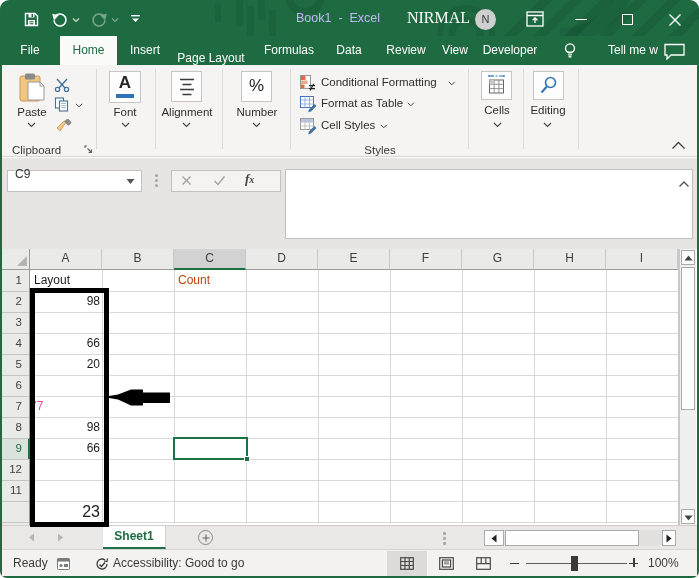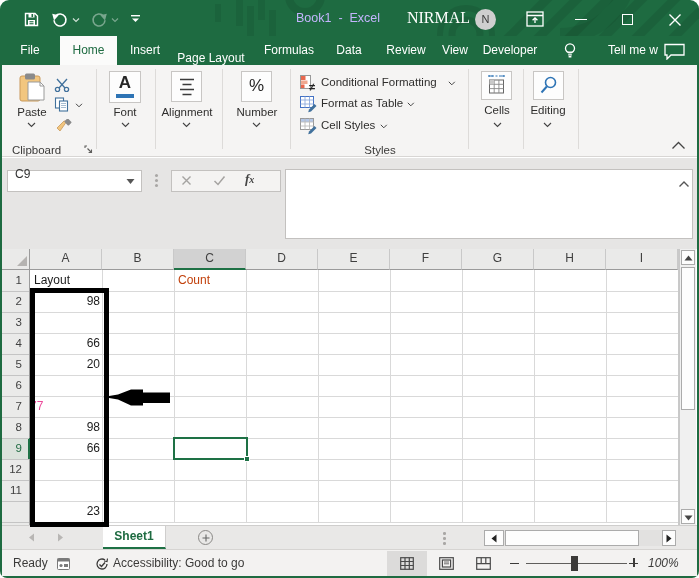--- a/index.html
+++ b/index.html
@@ -309,21 +309,21 @@
 <div class="abs" style="left:534px;top:21px;width:1px;height:253px;background:#d9d9d9;"></div>
 <div class="abs" style="left:606px;top:21px;width:1px;height:253px;background:#d9d9d9;"></div>
 <div class="abs" style="left:678px;top:0;width:1px;height:276px;background:#c9c9c9;"></div>
 <div class="abs" style="left:34px;top:22px;height:20px;line-height:19px;font-size:12px;color:#1c1c1c;">Layout</div>
 <div class="abs" style="left:30px;top:43px;width:70px;height:20px;line-height:19px;font-size:12px;color:#1c1c1c;text-align:right;">98</div>
 <div class="abs" style="left:30px;top:85px;width:70px;height:20px;line-height:19px;font-size:12px;color:#1c1c1c;text-align:right;">66</div>
 <div class="abs" style="left:30px;top:106px;width:70px;height:20px;line-height:19px;font-size:12px;color:#1c1c1c;text-align:right;">20</div>
 <div class="abs" style="left:30px;top:148px;width:70px;height:20px;line-height:19px;font-size:12px;color:#ec4899;text-align:left;">77</div>
 <div class="abs" style="left:30px;top:169px;width:70px;height:20px;line-height:19px;font-size:12px;color:#1c1c1c;text-align:right;">98</div>
 <div class="abs" style="left:30px;top:190px;width:70px;height:20px;line-height:19px;font-size:12px;color:#1c1c1c;text-align:right;">66</div>
-<div class="abs" style="left:30px;top:253px;width:70px;height:20px;line-height:19px;font-size:12px;color:#1c1c1c;text-align:right;">23</div>
+<div class="abs" style="left:30px;top:253px;width:70px;height:20px;line-height:19px;font-size:16px;color:#1c1c1c;text-align:right;">23</div>
 <div class="abs" style="left:178px;top:22px;height:20px;line-height:19px;font-size:12px;color:#c2410c;">Count</div>
 <div class="abs" style="left:173px;top:188px;width:75px;height:23px;border:2px solid #1e7145;"></div>
 <div class="abs" style="left:244px;top:207px;width:6px;height:6px;background:#1e7145;border:1px solid #fff;"></div>
 <div class="abs" style="left:679px;top:0;width:17px;height:276px;background:#f0f0f0;border-left:1px solid #c8c8c8;"></div>
 <div class="abs" style="left:681px;top:1px;width:14px;height:15px;background:#fdfdfd;border:1px solid #ababab;"></div>
 <svg class="abs" style="left:684px;top:6px" width="9" height="6" viewBox="0 0 9 6">
         <path d="M4.5 0.5 L8.5 5.5 H0.5 Z" fill="#444"></path>
       </svg>
 <div class="abs" style="left:681px;top:18px;width:14px;height:143px;background:#fdfdfd;border:1px solid #ababab;"></div>
 <div class="abs" style="left:681px;top:260px;width:14px;height:15px;background:#fdfdfd;border:1px solid #ababab;"></div>
@@ -392,18 +392,18 @@
  <svg class="abs" style="left:476px;top:7px" width="15" height="13" viewBox="0 0 15 13">
   <rect x="0.7" y="0.7" width="13.6" height="11.6" fill="none" stroke="#4a4a4a" stroke-width="1.2"></rect>
   <path d="M5.2 0.7 v6 M9.8 0.7 v6 M0.7 6.7 h13.6" stroke="#4a4a4a" stroke-width="1.2"></path>
  </svg>
 
  <div class="abs" style="left:510px;top:12.5px;width:9px;height:1.6px;background:#3b3a39;"></div>
  <div class="abs" style="left:526px;top:13px;width:101px;height:1.4px;background:#5f5e5c;"></div>
  <div class="abs" style="left:571px;top:6px;width:7px;height:15px;background:#3b3a39;"></div>
  <div class="abs" style="left:629px;top:12.5px;width:9px;height:1.6px;background:#3b3a39;"></div>
  <div class="abs" style="left:625px;top:8px;width:1.6px;height:9px;background:#3b3a39;margin-left:8.2px;"></div>
- <div class="abs" style="left:648px;top:0;height:27px;line-height:27px;font-size:12px;font-style:italic;">100%</div>
+ <div class="abs" style="left:648px;top:0;height:27px;line-height:27px;font-size:12px;">100%</div>
 </div>
 
 <div class="abs" style="left:0;top:36px;width:2px;height:542px;background:#1e6b41;"></div>
 <div class="abs" style="left:697px;top:36px;width:2px;height:542px;background:#1e6b41;"></div>
 <div class="abs" style="left:0;top:576px;width:699px;height:2px;background:#1e6b41;"></div>
 </div>
 </body></html>

